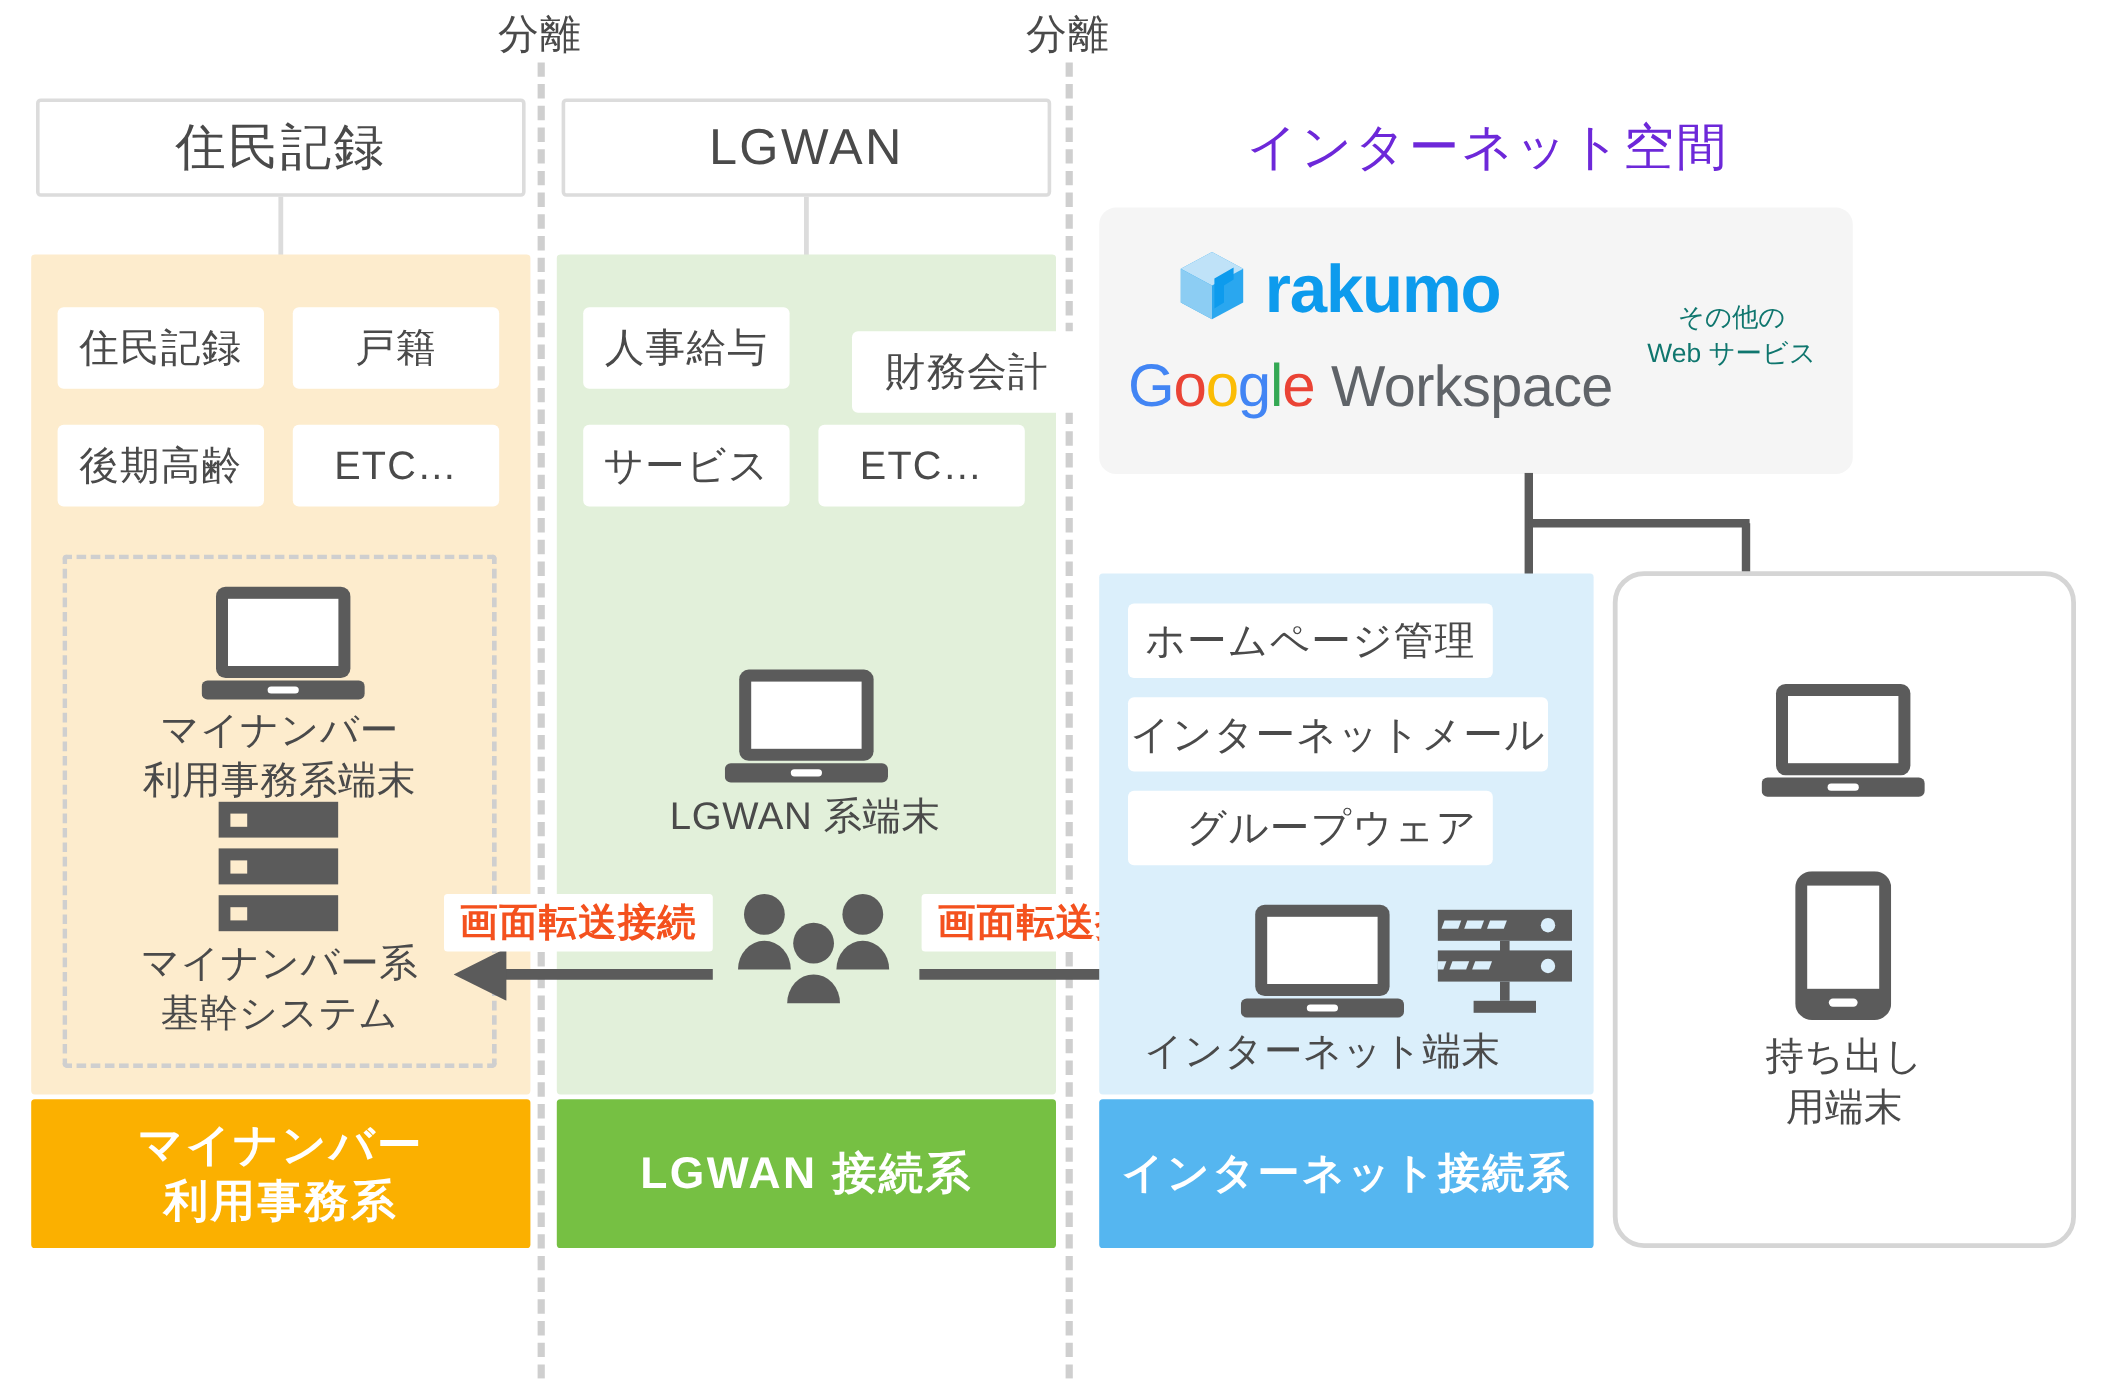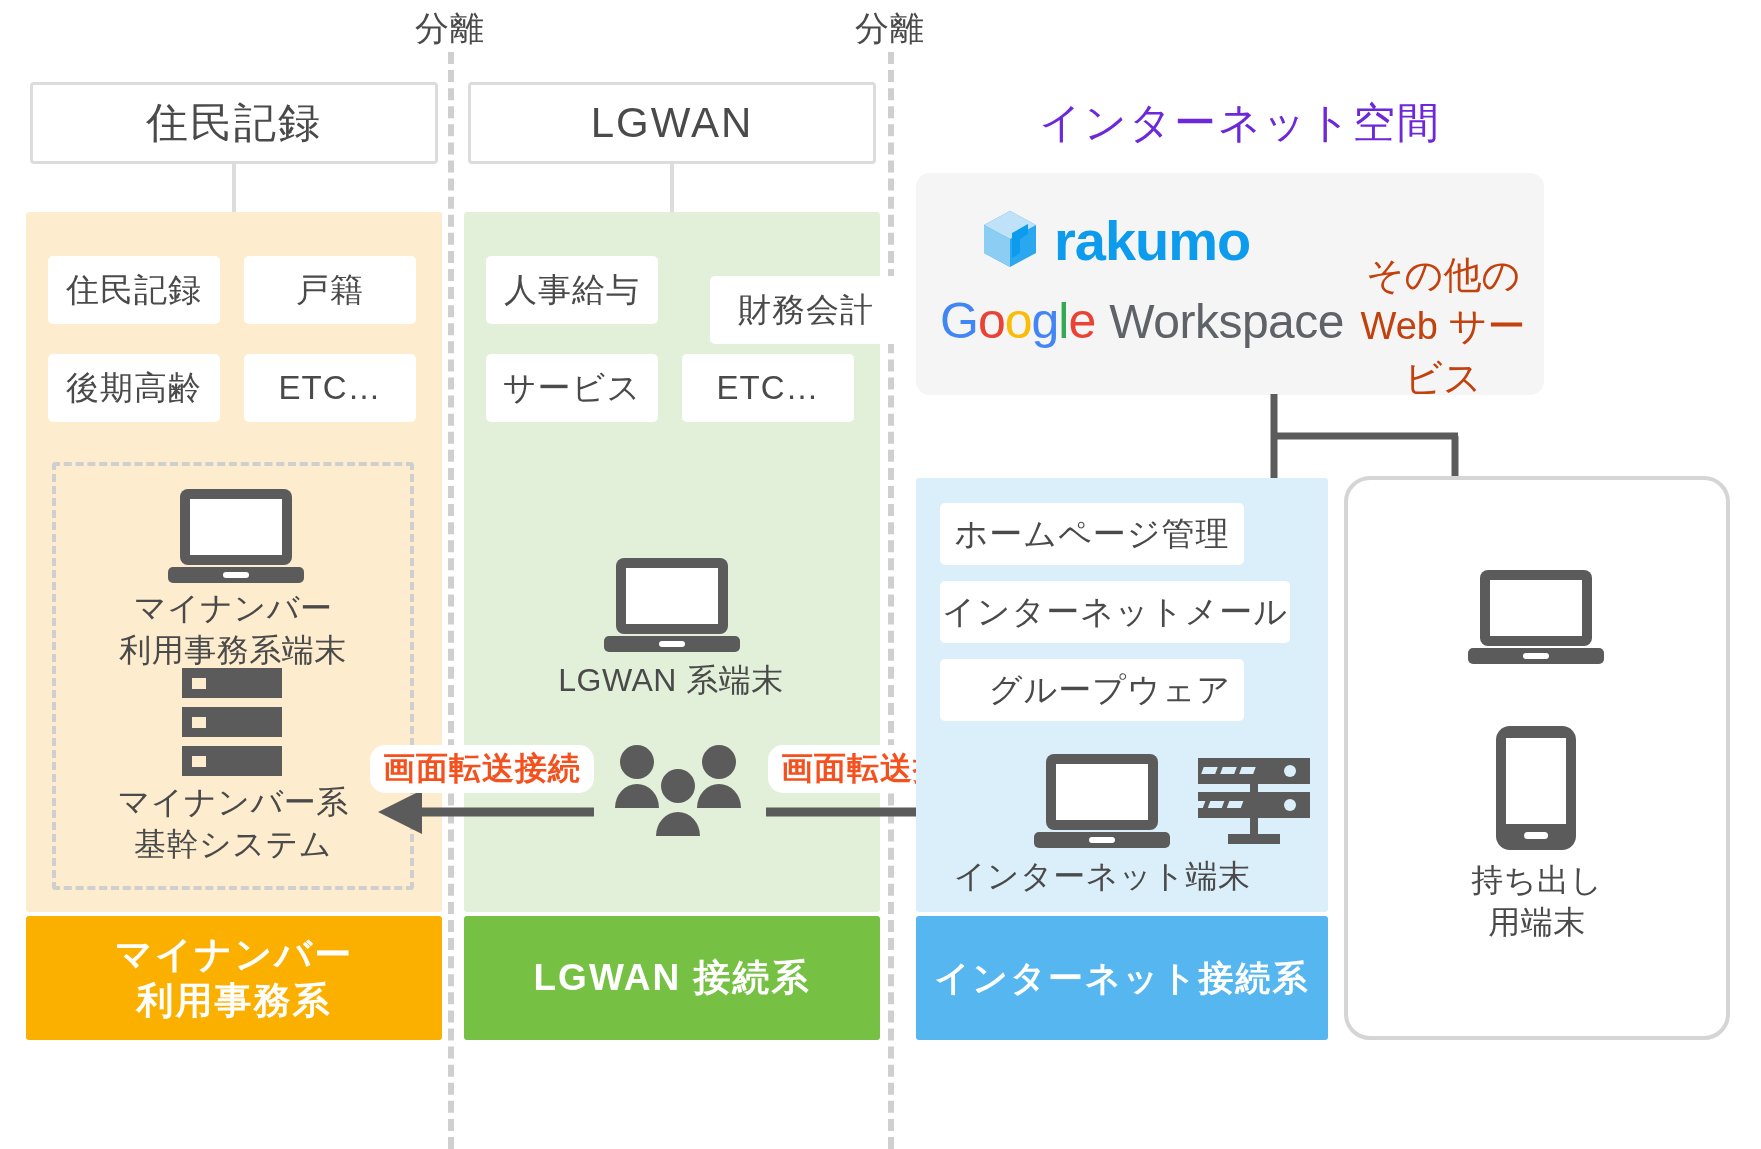--- a/index.html
+++ b/index.html
@@ -110,43 +110,43 @@
   
   .xfer{
     color:#f4511e;
     font-weight:bold;
     font-size:32px;
     letter-spacing:1px;
     white-space:nowrap;
     text-align:center;
     background:#fff;
     padding:2px 6px;
-    border-radius:15px;
+    border-radius:3px;
     text-shadow:
       2px 0 0 #fff,-2px 0 0 #fff,0 2px 0 #fff,0 -2px 0 #fff,
       2px 2px 0 #fff,-2px -2px 0 #fff,2px -2px 0 #fff,-2px 2px 0 #fff;
   }
 
   
   .rakumo-wrap{display:flex;align-items:center;gap:16px;}
   .rakumo-text{
     font-size:56px;
     font-weight:bold;
     color:#0d9bed;
     letter-spacing:-1px;
   }
   .gws-wrap{display:flex;align-items:baseline;}
   .gws-g{font-size:50px;font-weight:normal;letter-spacing:-1px;}
   .gws-word{font-size:48px;color:#5f6368;margin-left:14px;letter-spacing:-0.5px;}
   .c-b{color:#4285F4;} .c-r{color:#EA4335;} .c-y{color:#FBBC05;} .c-g{color:#34A853;}
 
   .other-web{
-    font-size:38px;
+    font-size:22px;
     line-height:1.35;
-    color:#c2410c;
+    color:#0f766e;
     text-align:center;
     white-space:pre-line;
   }
 
   
   .device-frame{
     border:4px solid #d5d5d5;
     border-radius:26px;
     background:#fff;
   }

